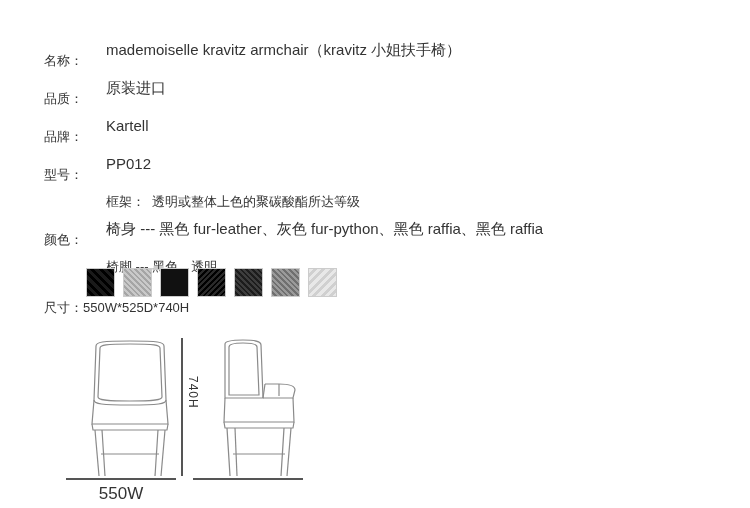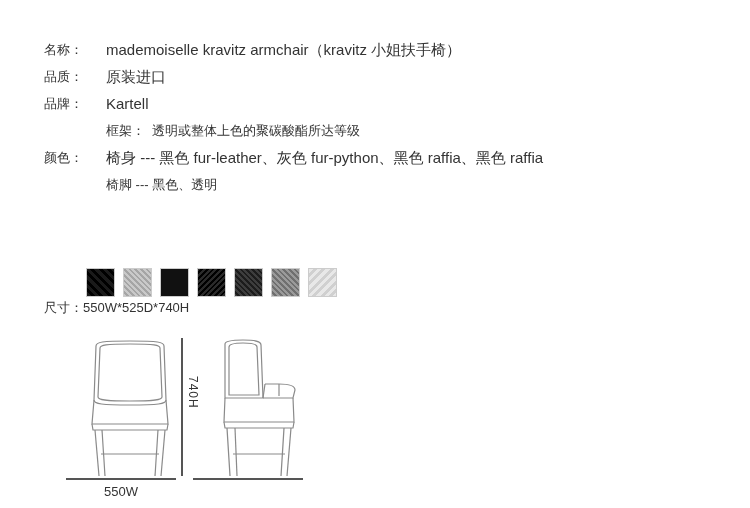--- a/index.html
+++ b/index.html
@@ -33,20 +33,21 @@
     align-items: flex-start;
     margin-bottom: 8px;
     line-height: 19px;
   }
   .spec-label {
     width: 62px;
     flex: 0 0 62px;
     color: #333333;
     font-size: 13px;
     white-space: nowrap;
+    margin-top: 11px;
   }
   .spec-value {
     flex: 1;
     color: #333333;
     font-size: 15px;
   }
   .sub-row {
     display: flex;
     align-items: flex-start;
     line-height: 19px;
@@ -152,21 +153,21 @@
     position: absolute;
     height: 2px;
     background: #555555;
     top: 140px;
   }
   .baseline-a { left: 6px; width: 110px; }
   .baseline-b { left: 133px; width: 110px; }
   .dim-label {
     position: absolute;
     top: 146px;
-    font-size: 13px;
+    font-size: 17px;
     color: #333333;
     text-align: center;
   }
   .dim-label-a { left: 6px; width: 110px; }
   .dim-label-b { left: 133px; width: 110px; }
 </style>
 </head>
 <body>
 
 <div class="page">
@@ -181,20 +182,24 @@
     <div class="spec-row">
       <div class="spec-label">品质：</div>
       <div class="spec-value">原装进口</div>
     </div>
 
     <div class="spec-row">
       <div class="spec-label">品牌：</div>
       <div class="spec-value">Kartell</div>
     </div>
 
+    <div class="spec-row">
+      <div class="spec-label">型号：</div>
+      <div class="spec-value">PP012</div>
+    </div>
 
 
     <div class="indent-block">
       <div class="sub-row">
         <div class="sub-label">框架：</div>
         <div class="sub-value">透明或整体上色的聚碳酸酯所达等级</div>
       </div>
     </div>
 
     <div class="spec-row">

